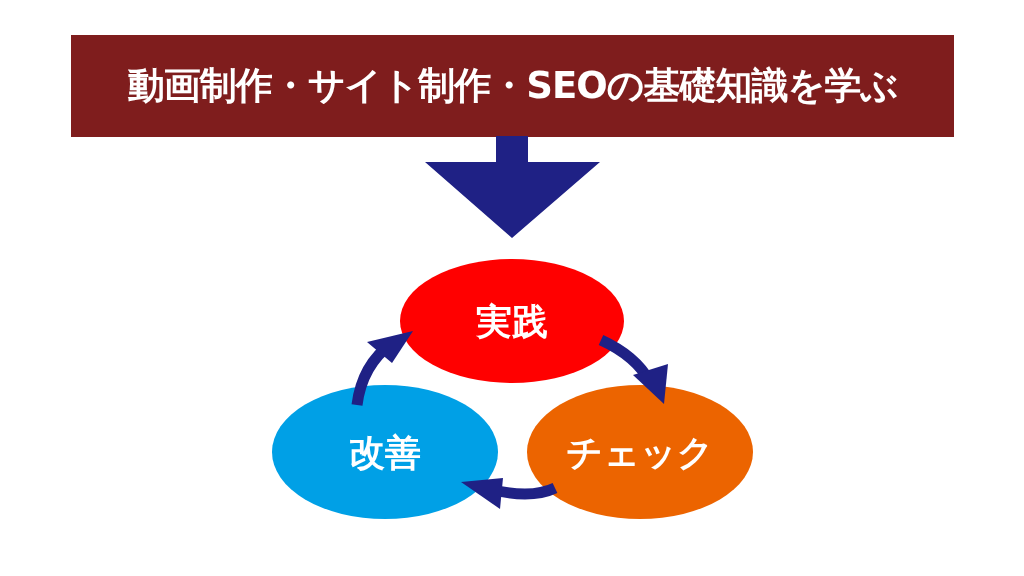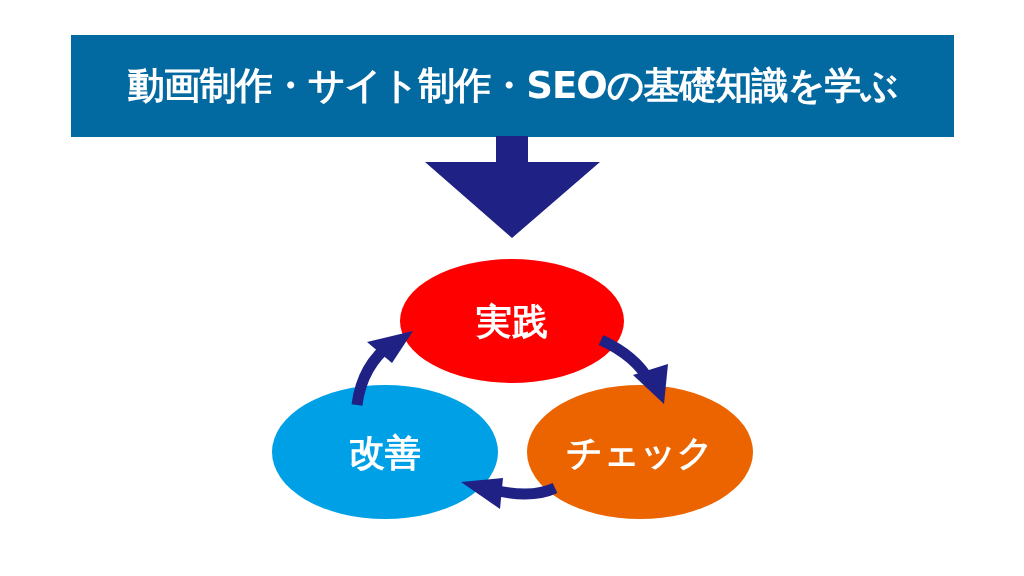--- a/index.html
+++ b/index.html
@@ -1,19 +1,19 @@
 <!DOCTYPE html>
 <html><head>
   <meta charset="utf-8">
   <style>
     html, body { margin: 0; padding: 0; background: #ffffff; }
     body { width: 1024px; height: 576px; position: relative; overflow: hidden;
            font-family: "DejaVu Sans", "Liberation Sans", sans-serif; }
     .banner { position: absolute; left: 71px; top: 35px; width: 883px; height: 102px;
-              background: #0369a1; display: flex; align-items: center; justify-content: center; }
+              background: #7f1d1d; display: flex; align-items: center; justify-content: center; }
     .banner-text { color: #ffffff; font-size: 37px; font-weight: bold; letter-spacing: -1px;
                    white-space: nowrap; }
     svg.diagram { position: absolute; left: 0; top: 0; }
     .node-label { fill: #ffffff; font-weight: bold; font-family: "DejaVu Sans", "Liberation Sans", sans-serif;
                   text-anchor: middle; dominant-baseline: central; }
   </style>
 </head>
 <body>
 
 <div class="banner">

